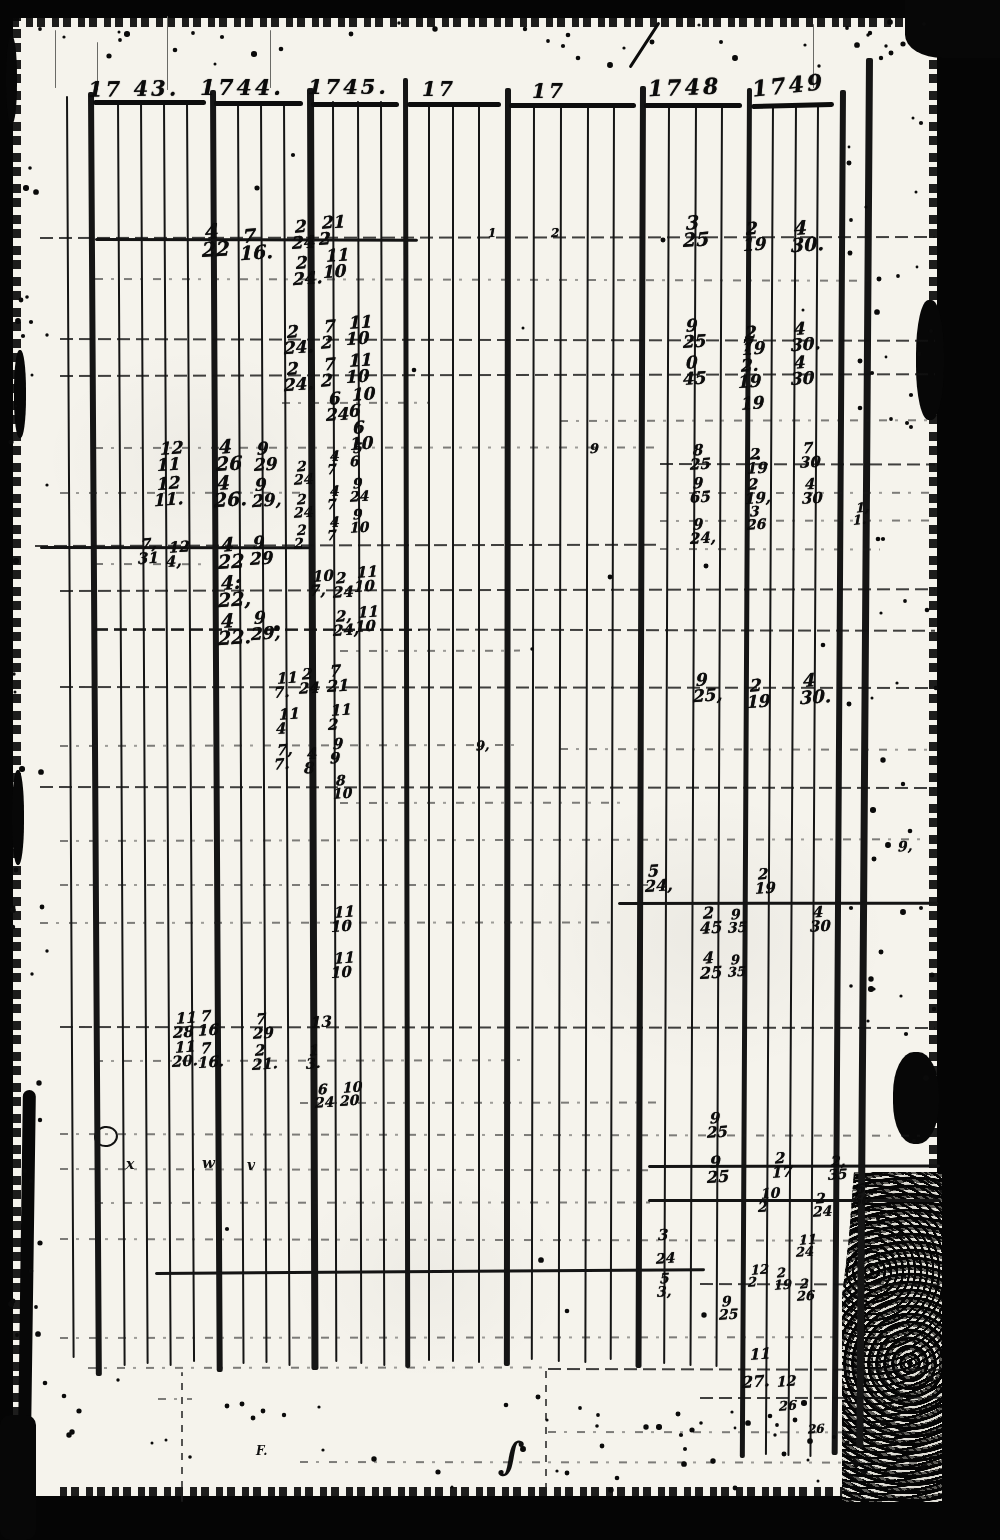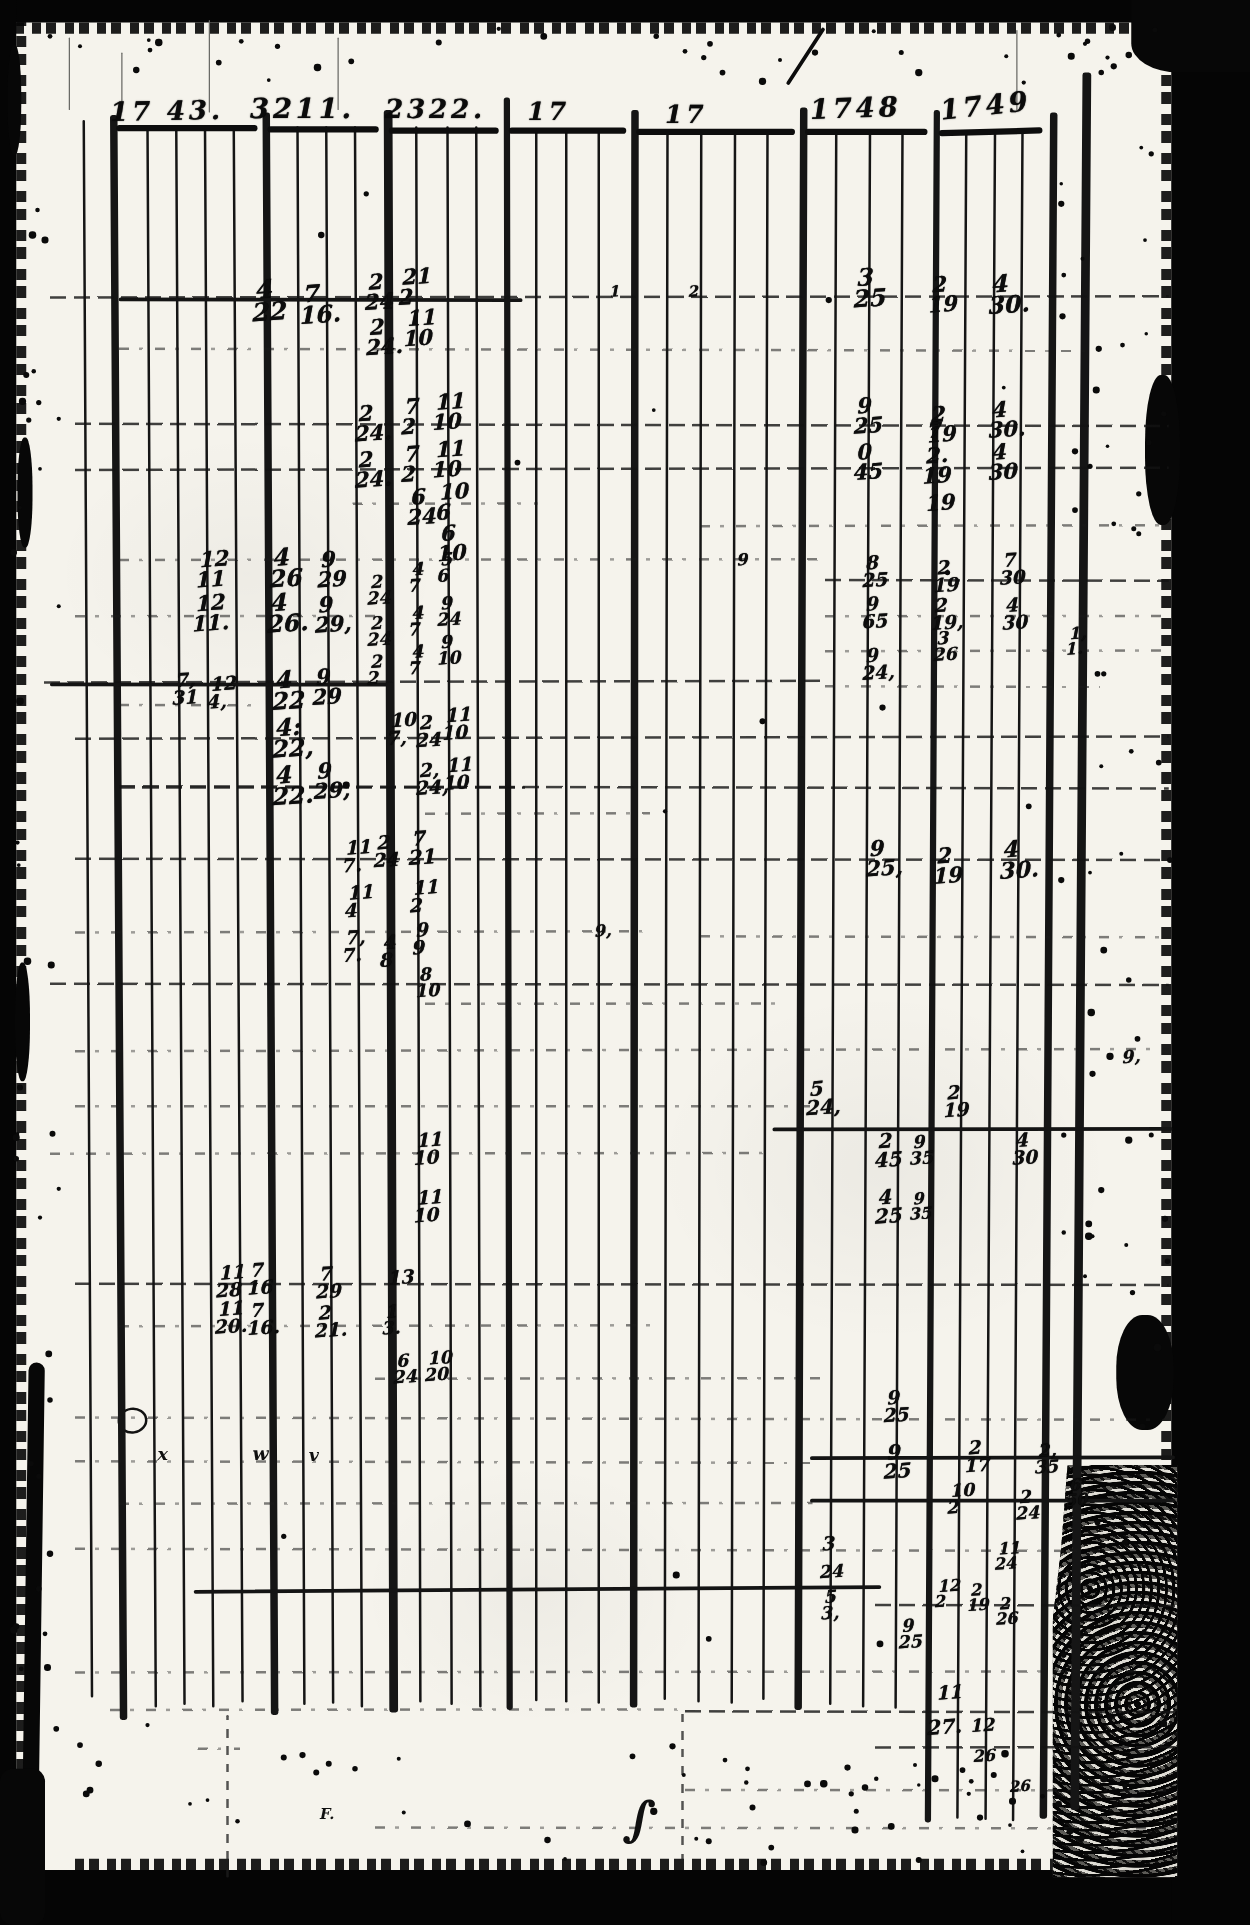--- a/index.html
+++ b/index.html
@@ -162,22 +162,22 @@
       <div class="useg" style="left: 93px; top: 100px; width: 113px; transform: rotate(0deg);"></div>
       <div class="useg" style="left: 214px; top: 101px; width: 89px; transform: rotate(0deg);"></div>
       <div class="useg" style="left: 311px; top: 102px; width: 88px; transform: rotate(0deg);"></div>
       <div class="useg" style="left: 407px; top: 102px; width: 94px; transform: rotate(0deg);"></div>
       <div class="useg" style="left: 509px; top: 103px; width: 127px; transform: rotate(0deg);"></div>
       <div class="useg" style="left: 644px; top: 103px; width: 98px; transform: rotate(0deg);"></div>
       <div class="useg" style="left: 751px; top: 104px; width: 83px; transform: rotate(-1.5deg);"></div>
     </div>
   <div class="layer" id="header-layer">
       <div class="yearlbl" style="left: 88px; top: 76px; font-size: 21px; transform: rotate(-1deg);">17 43.</div>
-      <div class="yearlbl" style="left: 200px; top: 74px; font-size: 22px; transform: rotate(0deg);">3211.</div>
-      <div class="yearlbl" style="left: 308px; top: 74px; font-size: 21px; transform: rotate(0deg);">2322.</div>
+      <div class="yearlbl" style="left: 200px; top: 74px; font-size: 22px; transform: rotate(0deg);">1744.</div>
+      <div class="yearlbl" style="left: 308px; top: 74px; font-size: 21px; transform: rotate(0deg);">1745.</div>
       <div class="yearlbl" style="left: 422px; top: 77px; font-size: 20px; transform: rotate(0deg);">17</div>
       <div class="yearlbl" style="left: 532px; top: 79px; font-size: 20px; transform: rotate(0deg);">17</div>
       <div class="yearlbl" style="left: 648px; top: 74px; font-size: 22px; transform: rotate(-2deg);">1748</div>
       <div class="yearlbl" style="left: 752px; top: 72px; font-size: 22px; transform: rotate(-6deg);">1749</div>
     </div>
   <div class="layer" id="entries-layer">
       <div class="entry" style="left: 205px; top: 222px; font-size: 20px;"><span class="t">4</span><span class="b">22</span></div>
       <div class="entry" style="left: 243px; top: 227px; font-size: 19px;"><span class="t">7</span><span class="b">16.</span></div>
       <div class="entry" style="left: 295px; top: 219px; font-size: 17px;"><span class="t">2</span><span class="b">24</span></div>
       <div class="entry" style="left: 322px; top: 215px; font-size: 17px;"><span class="t">21</span><span class="b">2</span></div>

